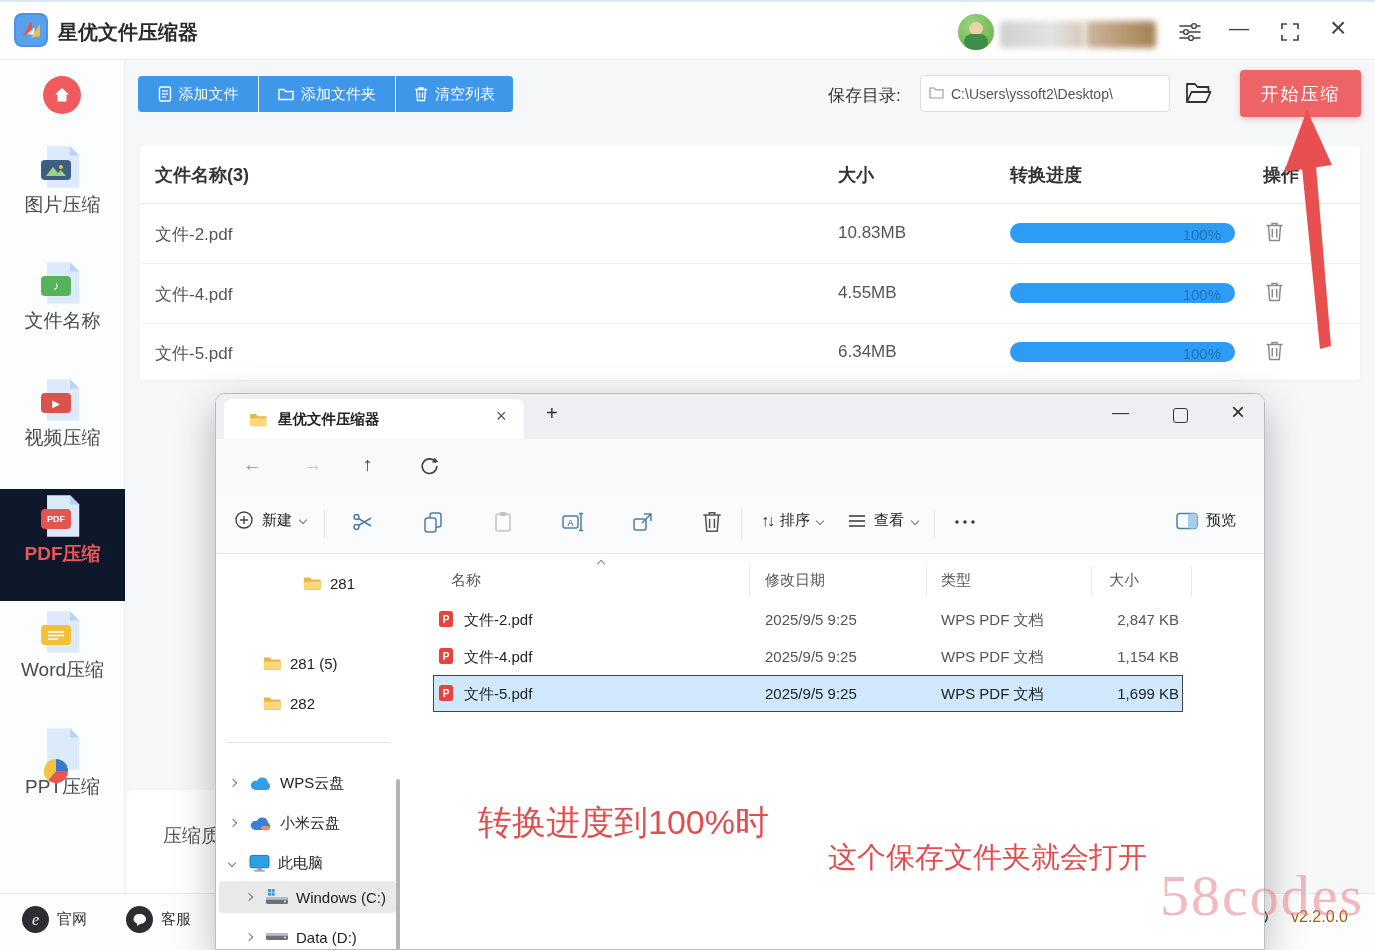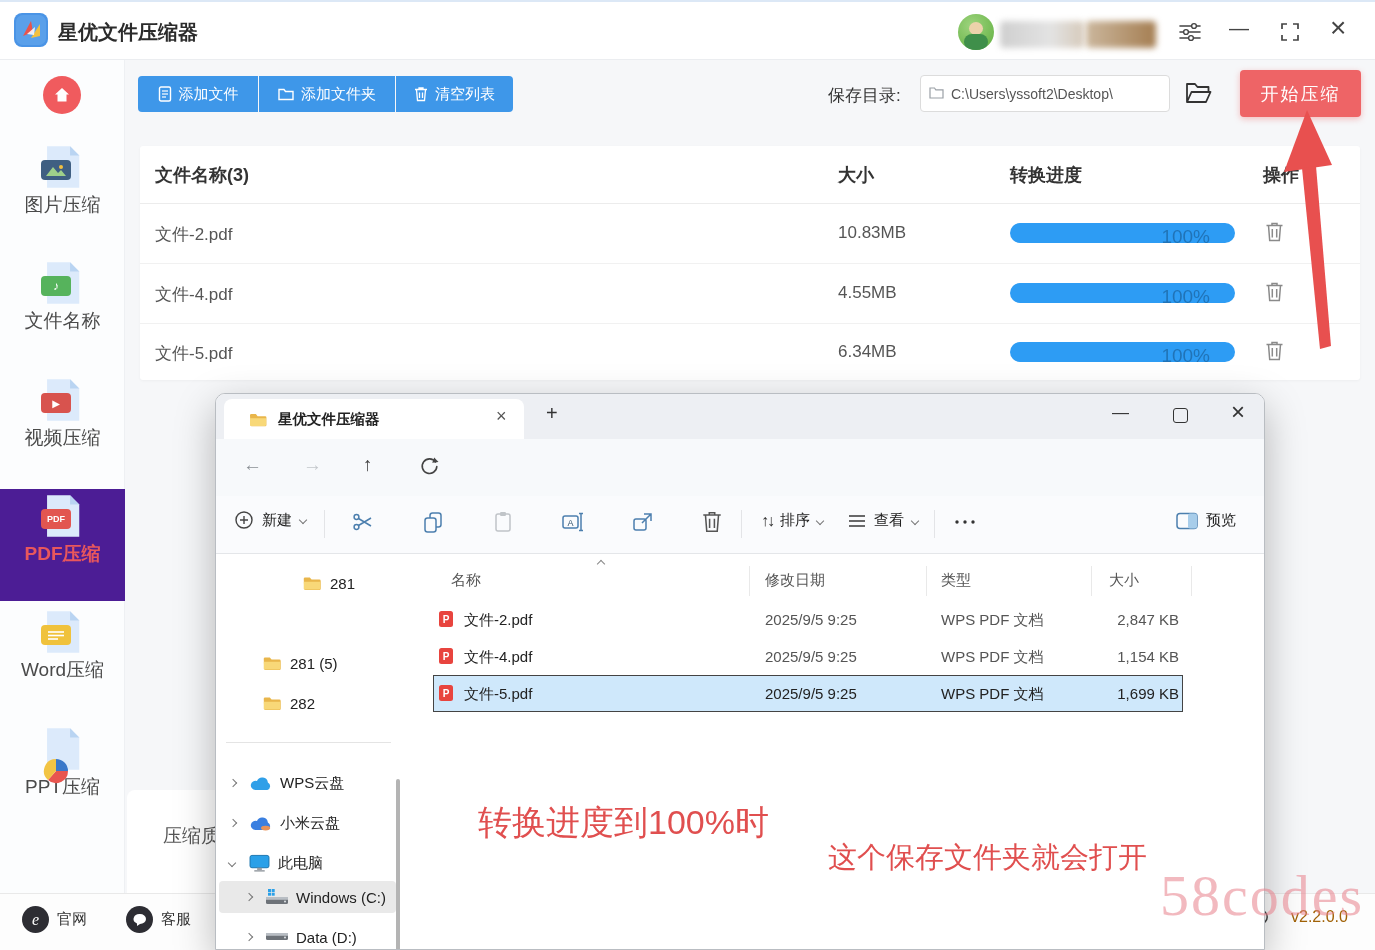--- a/index.html
+++ b/index.html
@@ -7,34 +7,34 @@
          font-family:"Liberation Sans","DejaVu Sans",sans-serif;color:#333;}
   .abs{position:absolute;}
   .flex{display:flex;align-items:center;}
   
   .app-header{left:0;top:0;width:1375px;height:60px;background:#fff;border-bottom:1px solid #ebedf0;border-top:2px solid #dce8f6;box-sizing:border-box;}
   .app-title{font-size:20px;font-weight:700;color:#2b2b2b;}
   .winglyph{font-size:20px;color:#444;cursor:default;}
   .sidebar{left:0;top:60px;width:125px;height:833px;background:#fcfdfe;border-right:1px solid #eef0f3;box-sizing:border-box;}
   .side-item{left:0;width:125px;height:112px;text-align:center;}
   .side-item .lbl{display:block;margin-top:52px;font-size:19px;color:#4a4a4a;}
-  .side-item.active{background:#4c1d95;}
+  .side-item.active{background:#0f172a;}
   .side-item.active .lbl{color:#e8575c;font-weight:700;}
   .page-ic{position:absolute;left:39px;top:4px;width:46px;height:46px;}
   .badge{position:absolute;left:2px;top:16px;width:30px;height:20px;border-radius:4px;color:#fff;
          display:flex;align-items:center;justify-content:center;font-size:12px;font-weight:700;}
   .btn-blue{background:#3e97e9;color:#fff;font-size:15px;display:flex;align-items:center;justify-content:center;gap:7px;cursor:pointer;}
   .start-btn{background:#ee6466;color:#fff;font-size:18px;border-radius:4px;display:flex;align-items:center;justify-content:center;letter-spacing:2px;cursor:pointer;box-shadow:0 2px 6px rgba(238,100,102,.4);}
   .save-input{width:250px;height:37px;background:#fff;border:1px solid #dcdcdc;border-radius:4px;box-sizing:border-box;
               font-size:14px;color:#555;padding:0 8px 0 30px;font-family:inherit;white-space:nowrap;overflow:hidden;}
   .card{background:#fff;}
   .th{font-size:18px;font-weight:700;color:#333;}
   .td{font-size:17px;color:#555;}
   .pbar{width:225px;height:20px;border-radius:10px;background:#2d9cf4;position:relative;}
-  .pbar span{position:absolute;right:25px;top:3px;font-size:19px;color:rgba(10,40,70,.35);}
+  .pbar span{position:absolute;right:14px;top:3px;font-size:15px;color:rgba(10,40,70,.35);}
   .rowline{border-bottom:1px solid #f1f1f1;}
   .footer{left:0;top:893px;width:1375px;height:57px;background:#fdfdfd;border-top:1px solid #e9e9e9;box-sizing:border-box;}
   .foot-circ{width:27px;height:27px;border-radius:50%;background:#2d2d33;display:flex;align-items:center;justify-content:center;color:#fff;}
   .foot-lbl{font-size:15px;color:#333;margin-left:8px;}
   
   .explorer{left:215px;top:393px;width:1050px;height:557px;background:#fff;border:1px solid #b9bdc2;
             border-radius:10px 10px 0 0;box-shadow:0 14px 40px rgba(0,0,0,.28);box-sizing:border-box;overflow:hidden;z-index:10;}
   .exp-tabbar{left:0;top:0;width:1050px;height:45px;background:#edeff3;}
   .exp-tab{left:8px;top:5px;width:300px;height:40px;background:#fff;border-radius:8px 8px 0 0;}
   .exp-tab .t{font-size:14.5px;font-weight:700;color:#222;}

